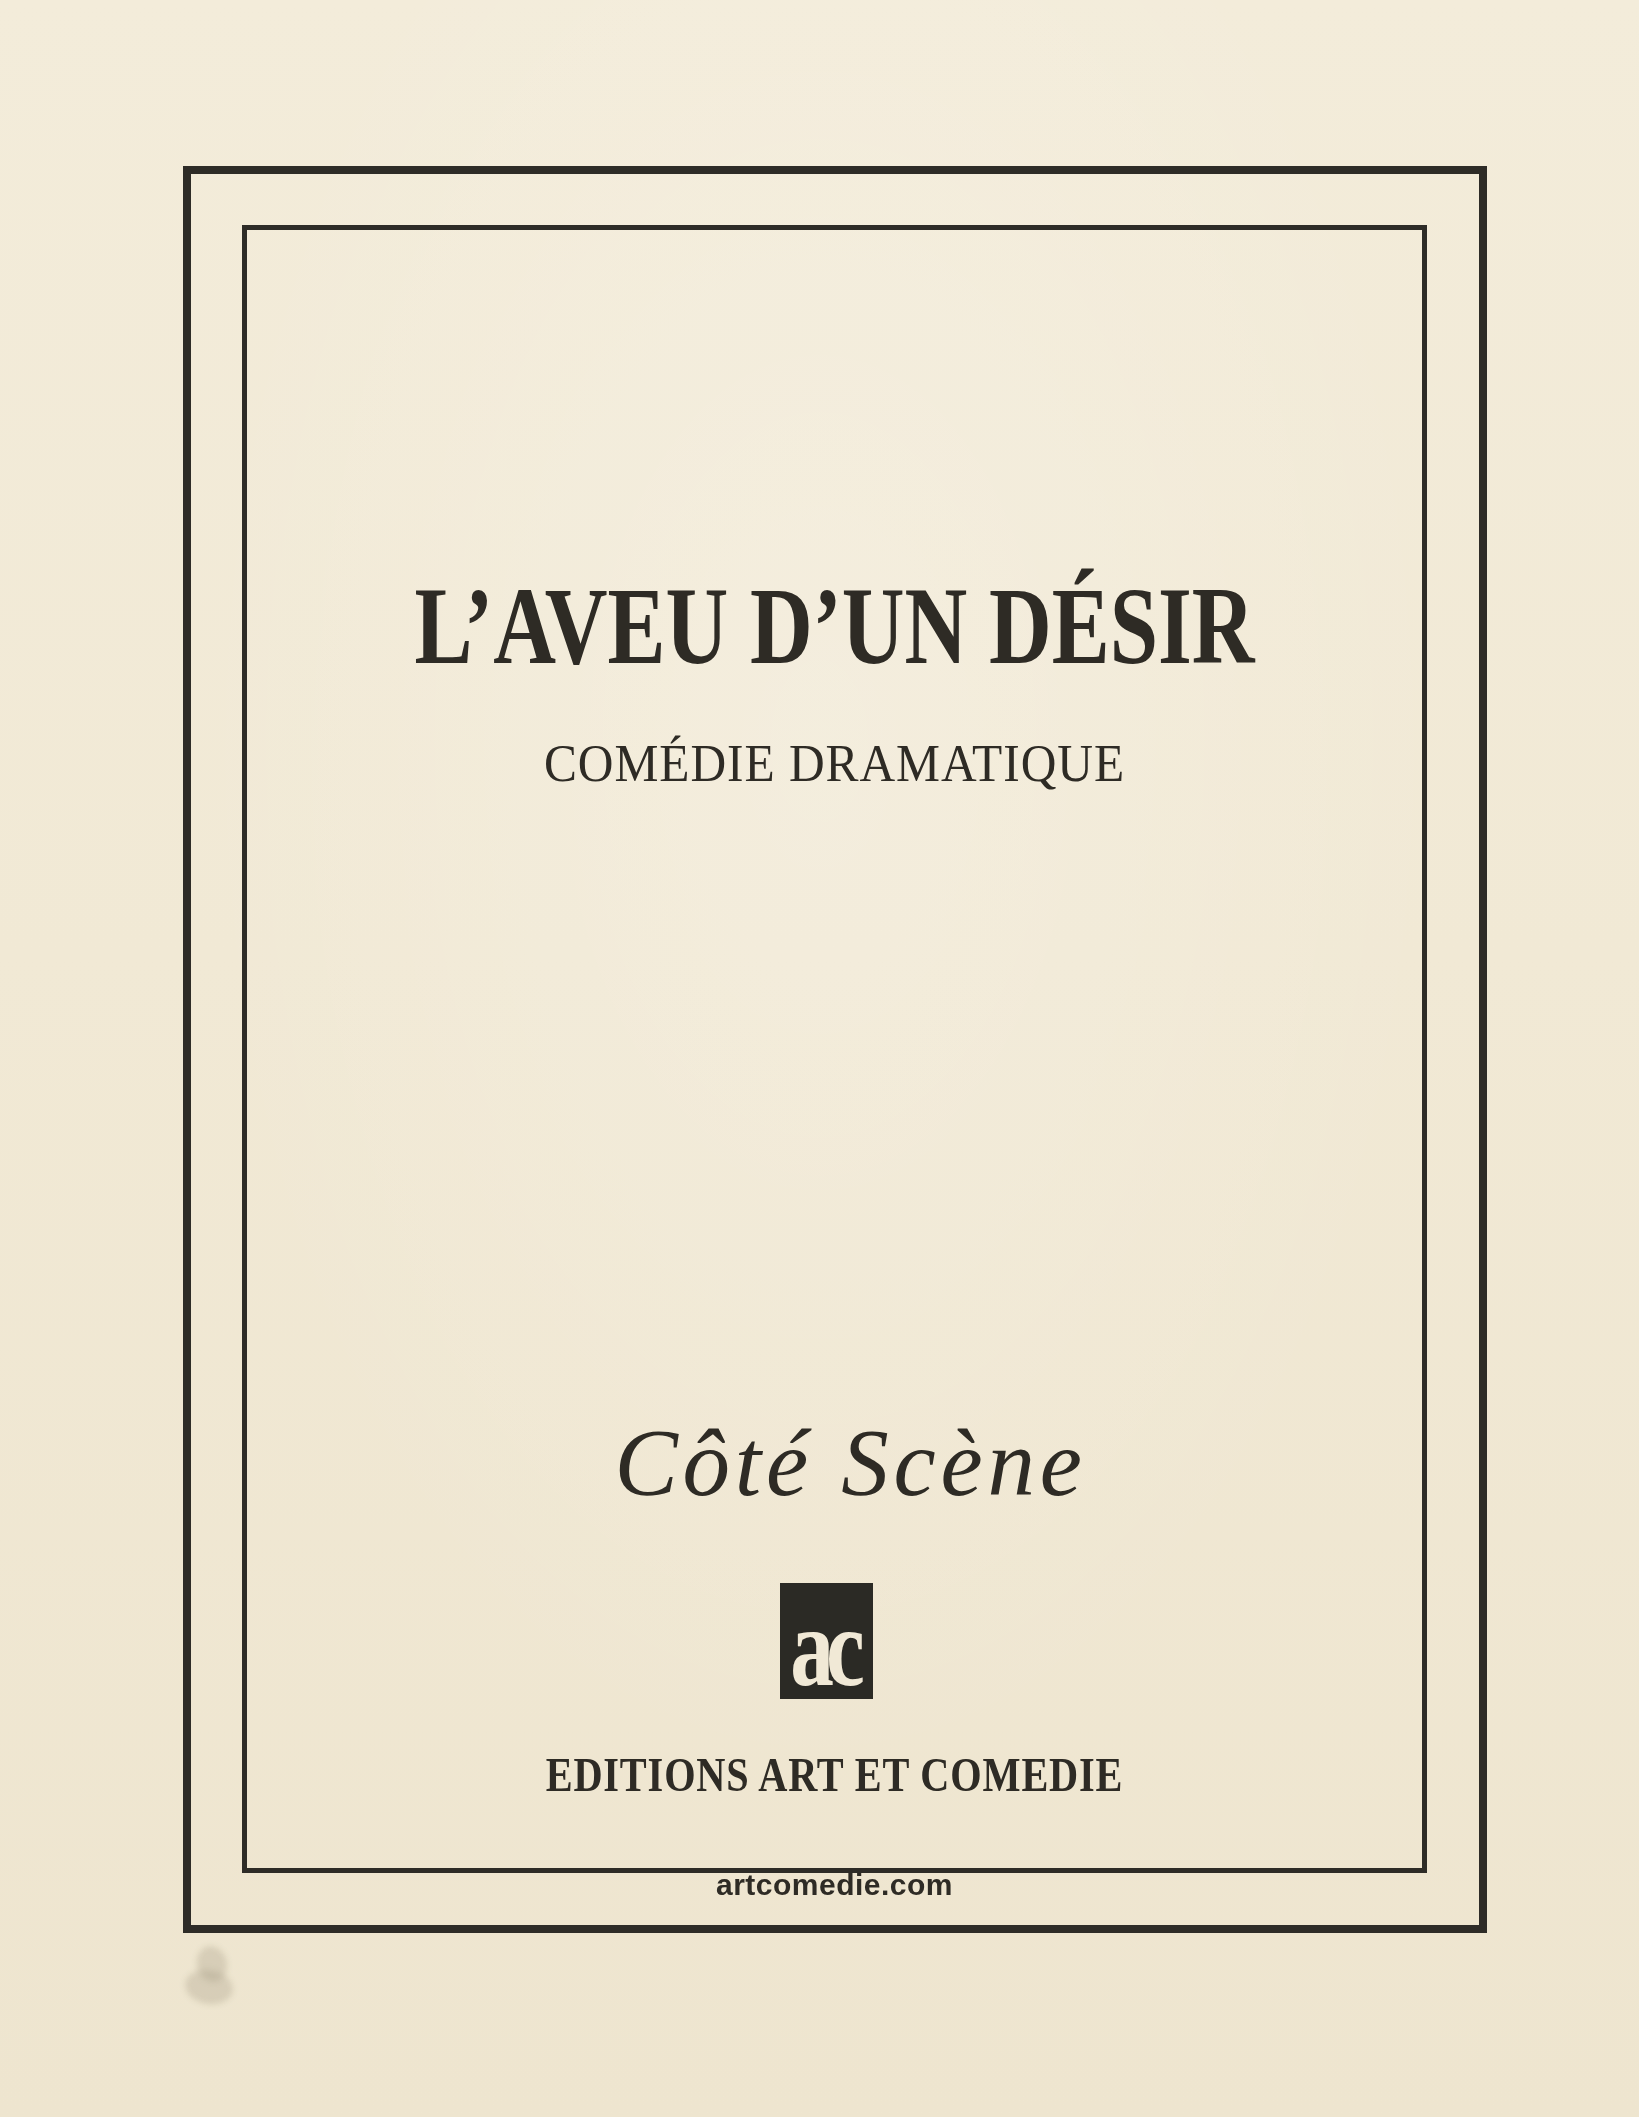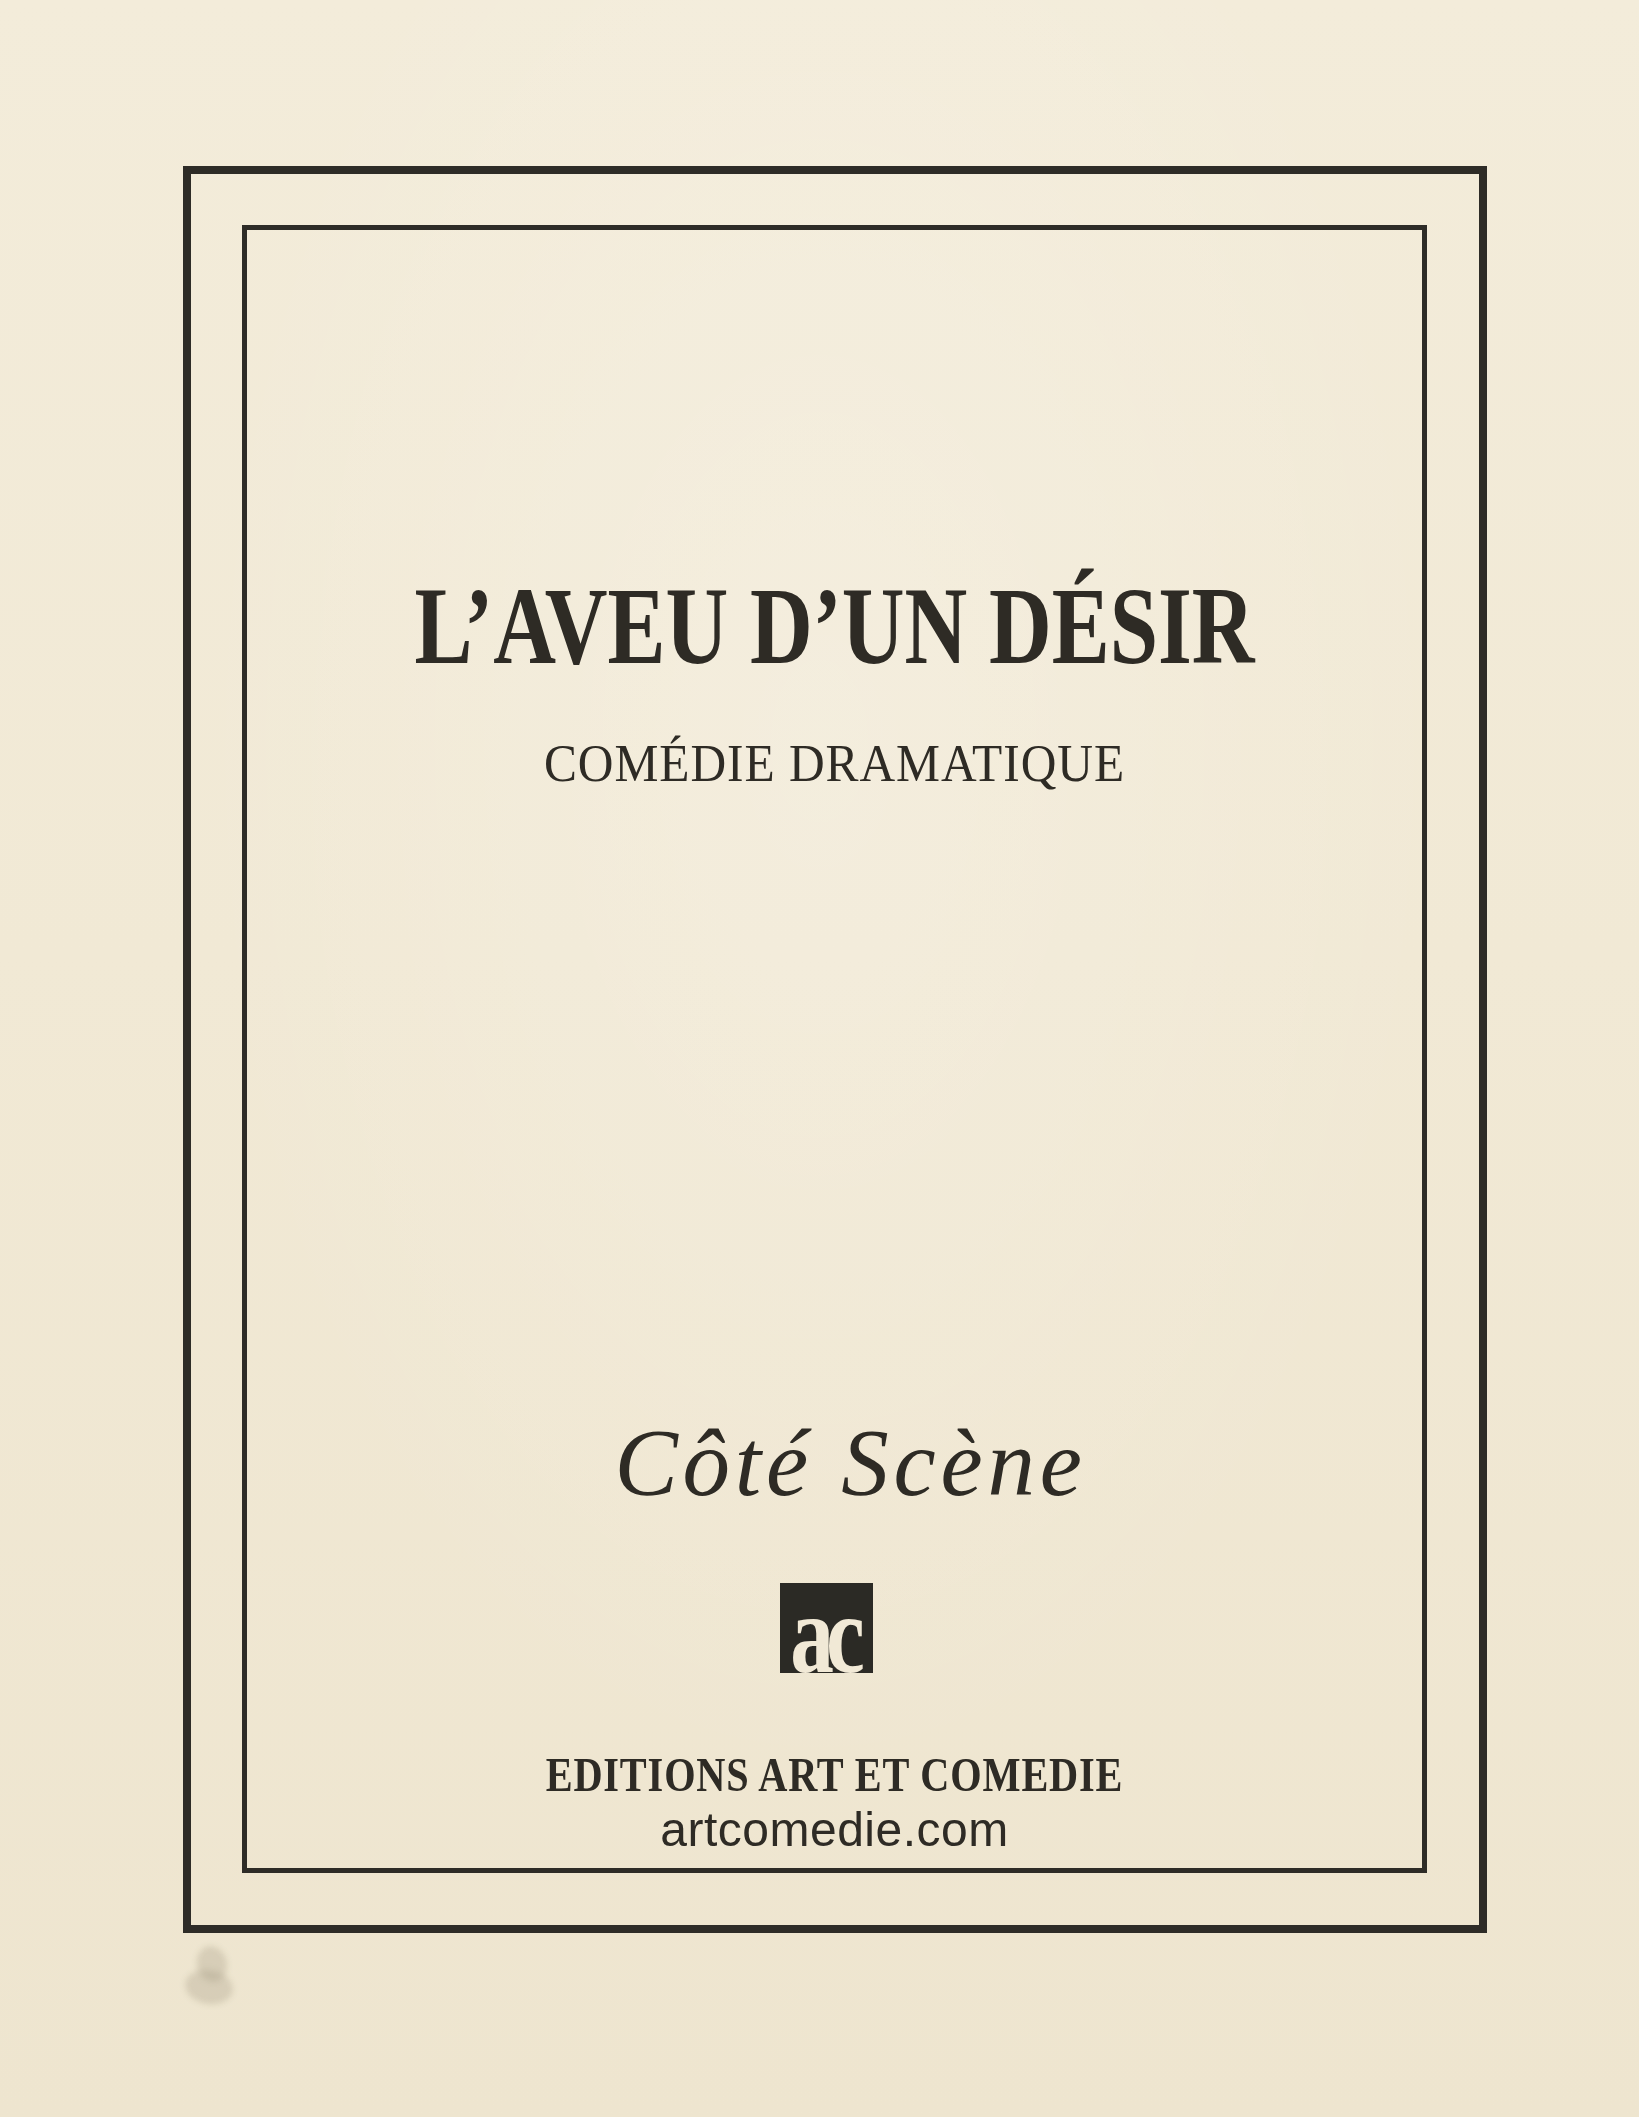--- a/index.html
+++ b/index.html
@@ -83,21 +83,21 @@
     font-style: italic;
     font-weight: normal;
     letter-spacing: 0.05em;
     padding-left: 16px;
   }
   .logo {
     position: absolute;
     left: 538px;
     top: 1358px;
     width: 93px;
-    height: 90px;
+    height: 116px;
     background: #2b2a25;
     display: flex;
     align-items: center;
     justify-content: center;
     overflow: hidden;
   }
   .logo-text {
     font-family: "Liberation Serif", serif;
     font-weight: bold;
     font-size: 112px;
@@ -109,24 +109,24 @@
   }
   .publisher {
     top: 1521px;
     font-size: 48px;
     font-weight: bold;
     transform: scaleX(0.84);
     transform-origin: 50% 50%;
     letter-spacing: 1px;
   }
   .website {
-    top: 1576px;
+    top: 1642px;
     font-family: "Liberation Sans", sans-serif;
-    font-size: 48px;
-    font-weight: normal;
+    font-size: 30px;
+    font-weight: bold;
     letter-spacing: 0.5px;
   }
   .smudge {
     position: absolute;
     left: 183px;
     top: 1944px;
     width: 56px;
     height: 70px;
     filter: blur(3px);
     opacity: 0.85;

